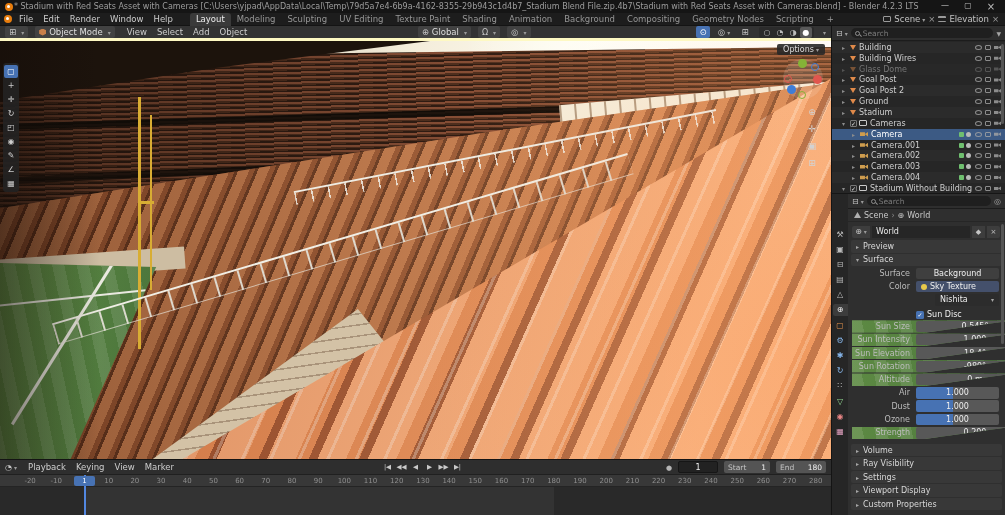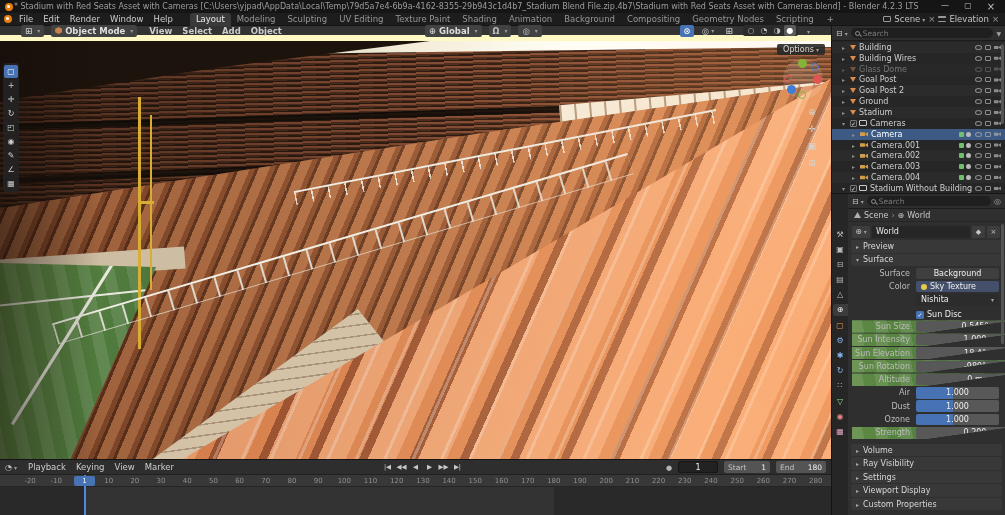--- a/index.html
+++ b/index.html
@@ -31,21 +31,21 @@
 .xbtn::before{content:"×";color:#9a9a9a;}
 .gd::after{content:"▾";font-size:6px;color:#9a9a9a;margin-left:2px;}
 
 
 .workarea{display:flex;height:489px;}
 .leftcol{width:831px;display:flex;flex-direction:column;}
 .rightcol{flex:1;display:flex;flex-direction:column;border-left:1px solid #141414;background:#2a2a2a;min-width:0;}
 
 
 .viewport{flex:1;display:flex;flex-direction:column;min-height:0;}
-.vph{height:15px;background:#333333;border-bottom:6px solid #fef9c3;display:flex;align-items:center;gap:7px;padding:0 21px;font-size:8.5px;font-weight:bold;}
+.vph{height:15px;background:#333333;border-bottom:3px solid #fef9c3;display:flex;align-items:center;gap:7px;padding:0 5px;font-size:8.5px;}
 .vg{display:flex;align-items:center;gap:7px;}
 .dd{display:flex;align-items:center;gap:3px;background:#424242;border-radius:2px;padding:1px 4px;color:#dedede;white-space:nowrap;}
 .cube-ic{width:7px;height:7px;background:#c9804a;clip-path:polygon(50% 0,100% 25%,100% 75%,50% 100%,0 75%,0 25%);display:inline-block;}
 .ed-ic::before{content:"⊞";color:#c5c5c5;}
 .glob-ic::before{content:"⊕";color:#c5c5c5;}
 .mag-ic::before{content:"Ω";color:#c5c5c5;font-size:8px;}
 .prop-ic::before{content:"◎";color:#c5c5c5;}
 .tool-btn{width:14px;height:12px;display:flex;align-items:center;justify-content:center;border-radius:2px;color:#c9c9c9;}
 .tool-btn.blue{background:#4772b3;color:#fff;}
 .shading{display:flex;align-items:center;gap:1px;background:#2b2b2b;border-radius:2px;padding:0 2px;}
@@ -171,21 +171,21 @@
 .dbbtn{width:13px;height:12px;background:#3d3d3d;display:flex;align-items:center;justify-content:center;color:#c5c5c5;font-size:7px;}
 .dbbtn:last-child{border-radius:0 2px 2px 0;}
 .sechead{height:12.5px;margin:1px 3px;background:#383838;border-radius:2px;display:flex;align-items:center;gap:4px;padding:0 5px;font-size:8px;color:#d8d8d8;}
 .sechead.open .secarr::before{content:"▾";font-size:6px;color:#a5a5a5;}
 .sechead .secarr::before{content:"▸";font-size:6px;color:#a5a5a5;}
 .prow{height:12.5px;margin:0.8px 6px 0.8px 4px;display:flex;align-items:center;font-size:8px;}
 .plabel{width:64px;text-align:right;padding-right:6px;color:#bcbcbc;white-space:nowrap;flex:0 0 auto;}
 .pctl{flex:1;height:11.5px;border-radius:2px;display:flex;align-items:center;justify-content:center;gap:3px;color:#eeeeee;position:relative;
   background:linear-gradient(to right,#4772b3 var(--fill,0%),#585858 var(--fill,0%));}
 .prow.button .pctl{background:#3f3f3f;}
-.prow.dropdown .pctl{background:#2c2c2c;justify-content:space-between;padding:0 5px;}
+.prow.dropdown .pctl{background:#2c2c2c;justify-content:space-between;padding:0 5px;margin-left:19px;}
 .prow.color .pctl{background:#44506b;justify-content:flex-start;padding:0 5px;}
 .prow.check .pctl{background:transparent;justify-content:flex-start;align-items:flex-end;}
 .cb-box{display:none;width:8px;height:8px;background:#4772b3;border-radius:1.5px;align-items:center;justify-content:center;}
 .cb-box::after{content:"✓";color:#fff;font-size:6px;}
 .prow.check .cb-box{display:inline-flex;}
 .pdot{display:none;width:6px;height:6px;border-radius:50%;background:#e7c84b;}
 .prow.color .pdot{display:inline-block;}
 .pchev{display:none;}
 .prow.dropdown .pchev{display:inline;font-size:6px;color:#a5a5a5;}
 .pchev::before{content:"▾";}

